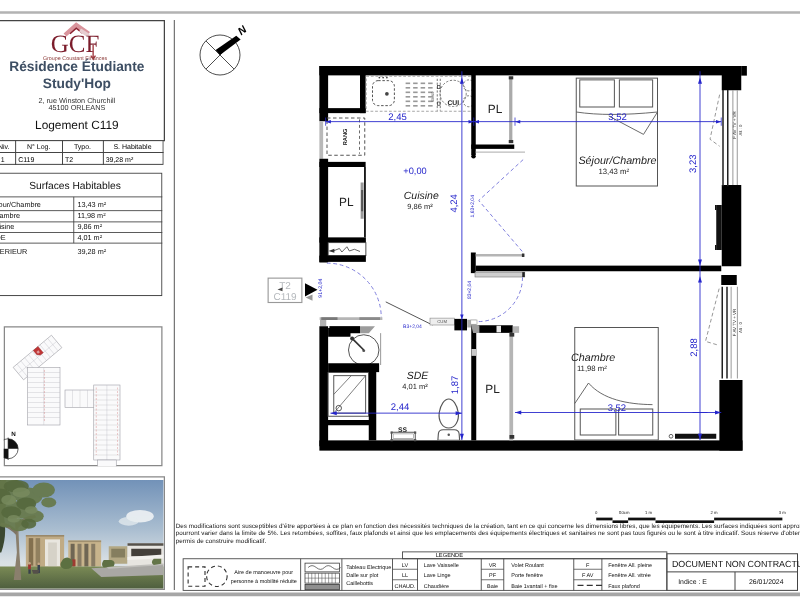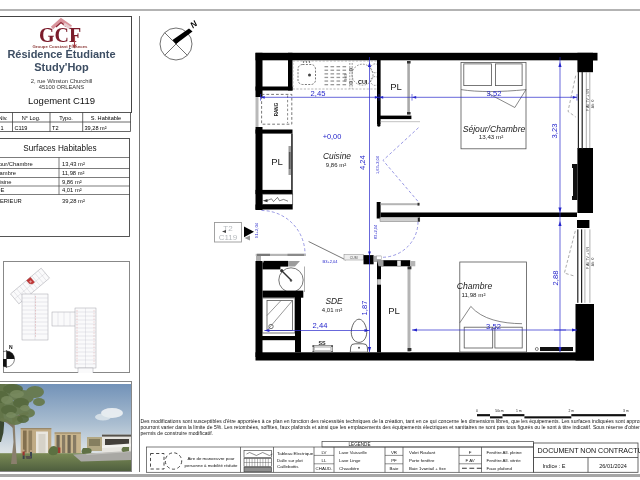--- a/index.html
+++ b/index.html
@@ -11,21 +11,21 @@
 <body>
 
 <div class="abs" style="left:0;top:9px;width:640px;height:2px;background:#b3b3b3;"></div>
 
 <div class="abs" style="left:0;top:474px;width:640px;height:3px;background:#a6a6a6;"></div>
 
 <div class="bx" style="left:-8px;top:16px;width:140px;height:97px;"></div>
 
 <div class="abs" style="left:139px;top:16px;width:1px;height:456px;background:#777;"></div>
 
-<div class="abs" style="left:0;top:17px;width:131px;height:32px;font-weight:bold;">
+<div class="abs" style="left:0;top:17px;width:131px;height:32px;">
   <svg width="131" height="34" viewBox="0 0 131 34">
 
     <path d="M52,11 L61,3 L71,10" stroke="#d9949c" stroke-width="3.4" fill="none"></path>
     <path d="M56,10 L61,5.5 L66,9.5" stroke="#8c2130" stroke-width="1.2" fill="none"></path>
     <path d="M64,7 L71,11.5" stroke="#e7cdd0" stroke-width="3" fill="none"></path>
 
     <text x="60" y="24.5" text-anchor="middle" font-family="Liberation Serif,serif" font-size="20" fill="#7b1c2b">GCF</text>
     <path d="M74.5,19 L74.5,30 L72.6,27.5 M74.5,30 L76.4,27.5" stroke="#a33b42" stroke-width="1.1" fill="none"></path>
 
     <text x="60" y="30.8" text-anchor="middle" font-size="4.3" fill="#8c3a38">Groupe Coustant Finances</text>

